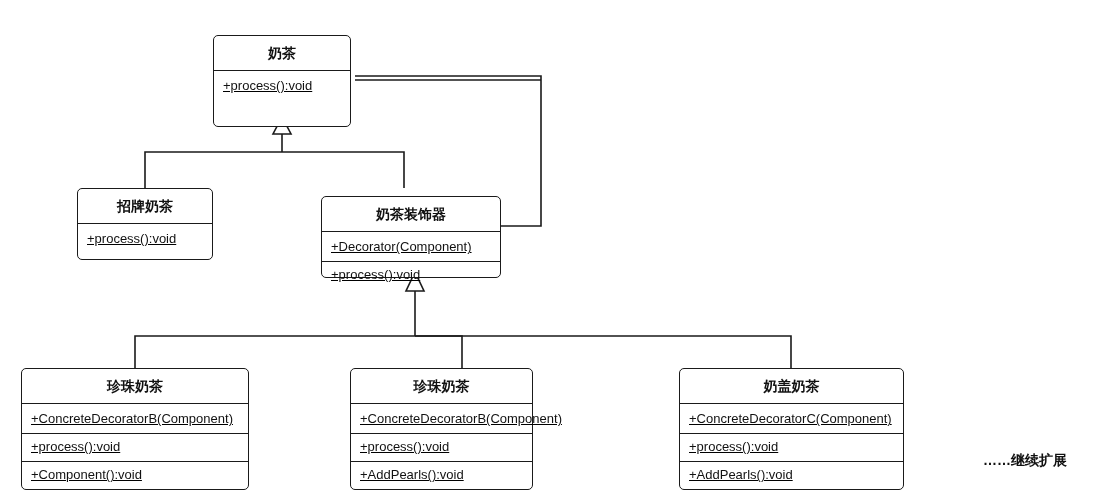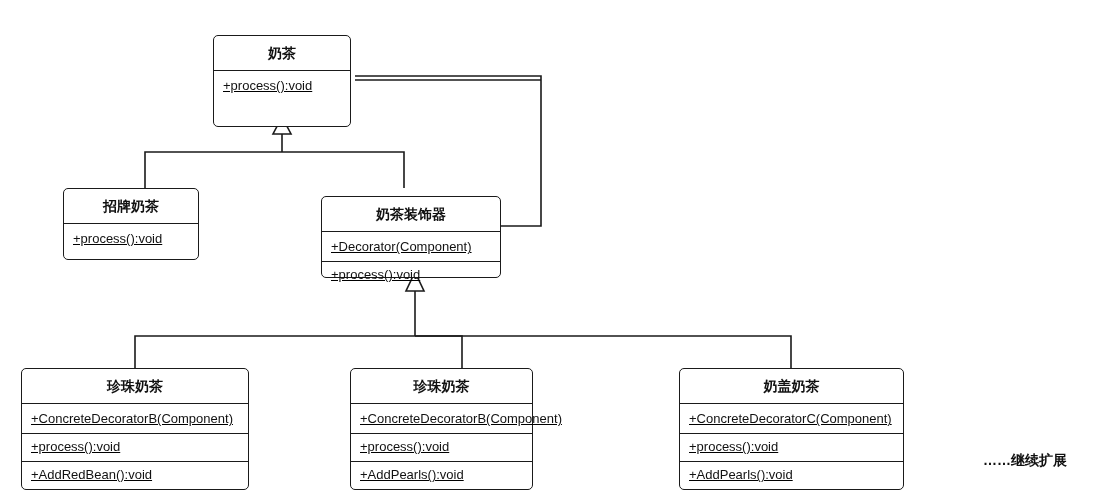--- a/index.html
+++ b/index.html
@@ -84,21 +84,21 @@
   </svg>
 
   <div class="node" style="left:213px;top:35px;width:138px;height:92px;">
     <div class="title">奶茶</div>
     <div class="divider"></div>
     <div class="members">
       <div class="member">+process():void</div>
     </div>
   </div>
 
-  <div class="node" style="left:63px;top:188px;width:136px;height:72px;">
+  <div class="node" style="left:77px;top:188px;width:136px;height:72px;">
     <div class="title">招牌奶茶</div>
     <div class="divider"></div>
     <div class="members">
       <div class="member">+process():void</div>
     </div>
   </div>
 
   <div class="node" style="left:321px;top:196px;width:180px;height:82px;">
     <div class="title">奶茶装饰器</div>
     <div class="divider"></div>
@@ -107,21 +107,21 @@
       <div class="member">+process():void</div>
     </div>
   </div>
 
   <div class="node" style="left:21px;top:368px;width:228px;height:122px;">
     <div class="title">珍珠奶茶</div>
     <div class="divider"></div>
     <div class="members">
       <div class="member">+ConcreteDecoratorB(Component)</div>
       <div class="member">+process():void</div>
-      <div class="member">+AddRedBean():void</div>
+      <div class="member">+Component():void</div>
     </div>
   </div>
 
   <div class="node" style="left:350px;top:368px;width:183px;height:122px;">
     <div class="title">珍珠奶茶</div>
     <div class="divider"></div>
     <div class="members">
       <div class="member">+ConcreteDecoratorB(Component)</div>
       <div class="member">+process():void</div>
       <div class="member">+AddPearls():void</div>

